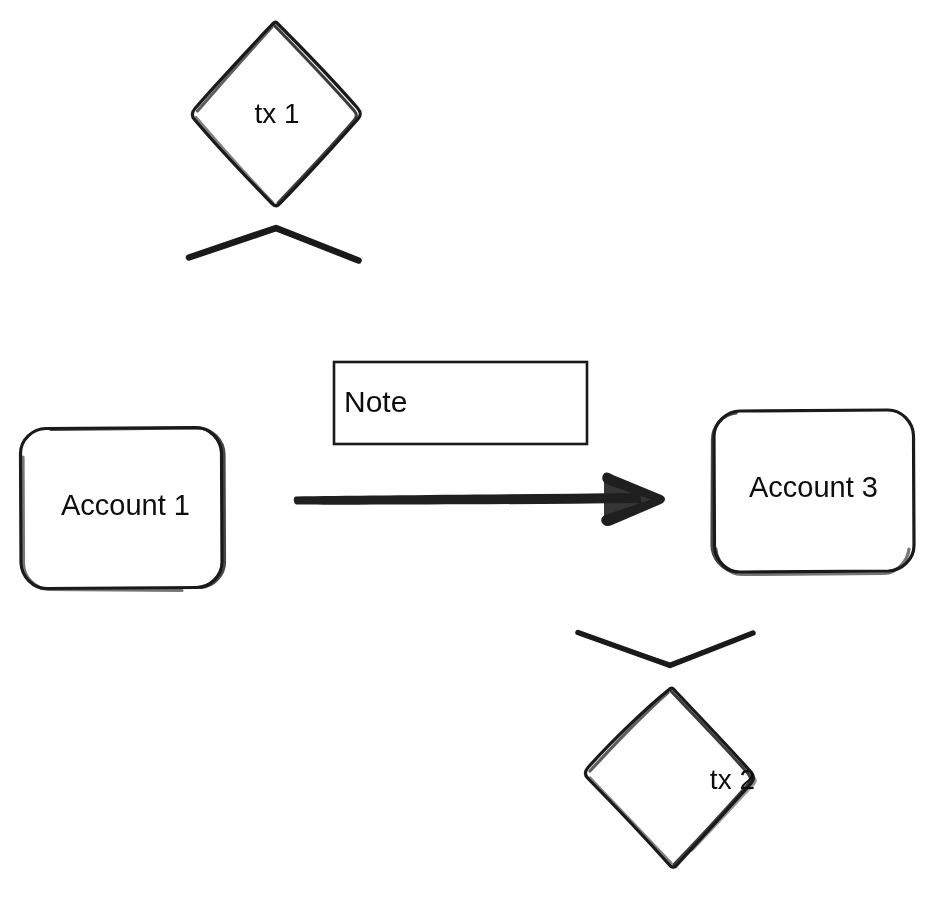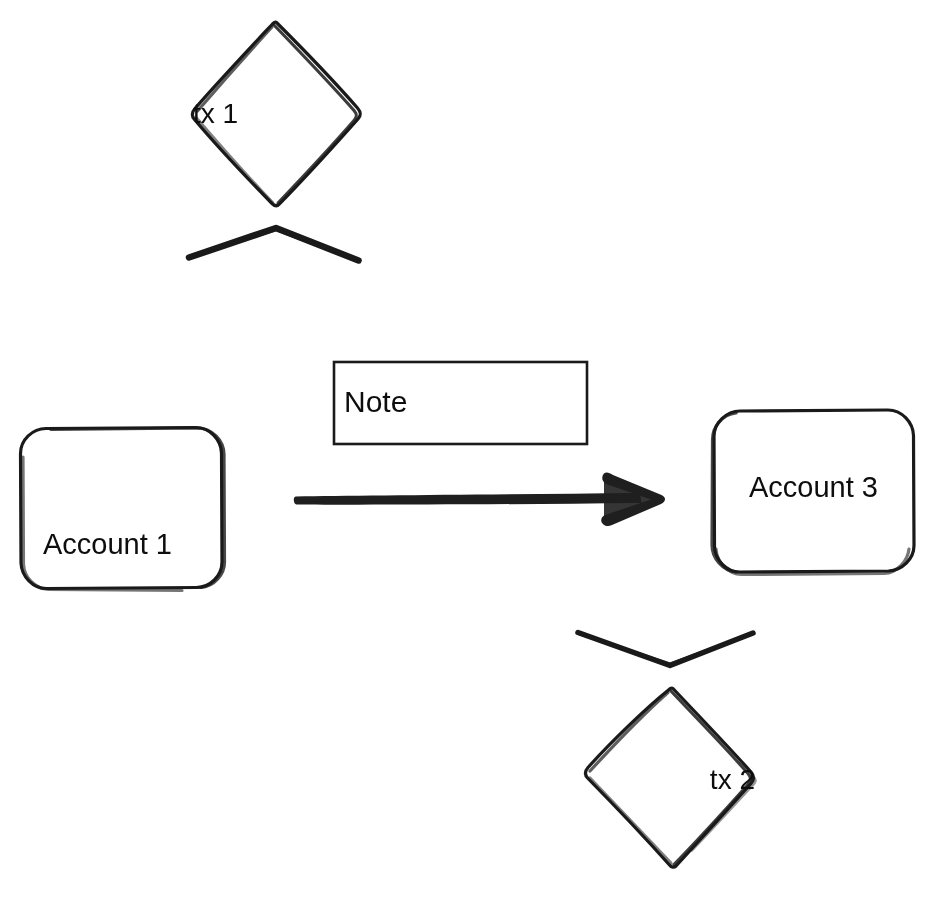--- a/index.html
+++ b/index.html
@@ -25,40 +25,40 @@
     height: 897px;
   }
   .node-label {
     position: absolute;
     font-family: "Liberation Sans", sans-serif;
     color: #0d0d0d;
     white-space: nowrap;
     -webkit-font-smoothing: antialiased;
   }
   .label-account-1 {
-    left: 20px;
+    left: 38px;
     top: 488px;
     width: 175px;
     text-align: center;
     font-size: 29px;
     line-height: 34px;
-    margin-top: 39px;
   }
   .label-account-2 {
     left: 714px;
     top: 470px;
     width: 199px;
     text-align: center;
     font-size: 29px;
     line-height: 34px;
   }
   .label-tx-1 {
     left: 193px;
     top: 97px;
     width: 168px;
+    text-align: center;
     font-size: 28px;
     line-height: 33px;
   }
   .label-tx-2 {
     left: 584px;
     top: 763px;
     width: 171px;
     text-align: right;
     font-size: 28px;
     line-height: 33px;

